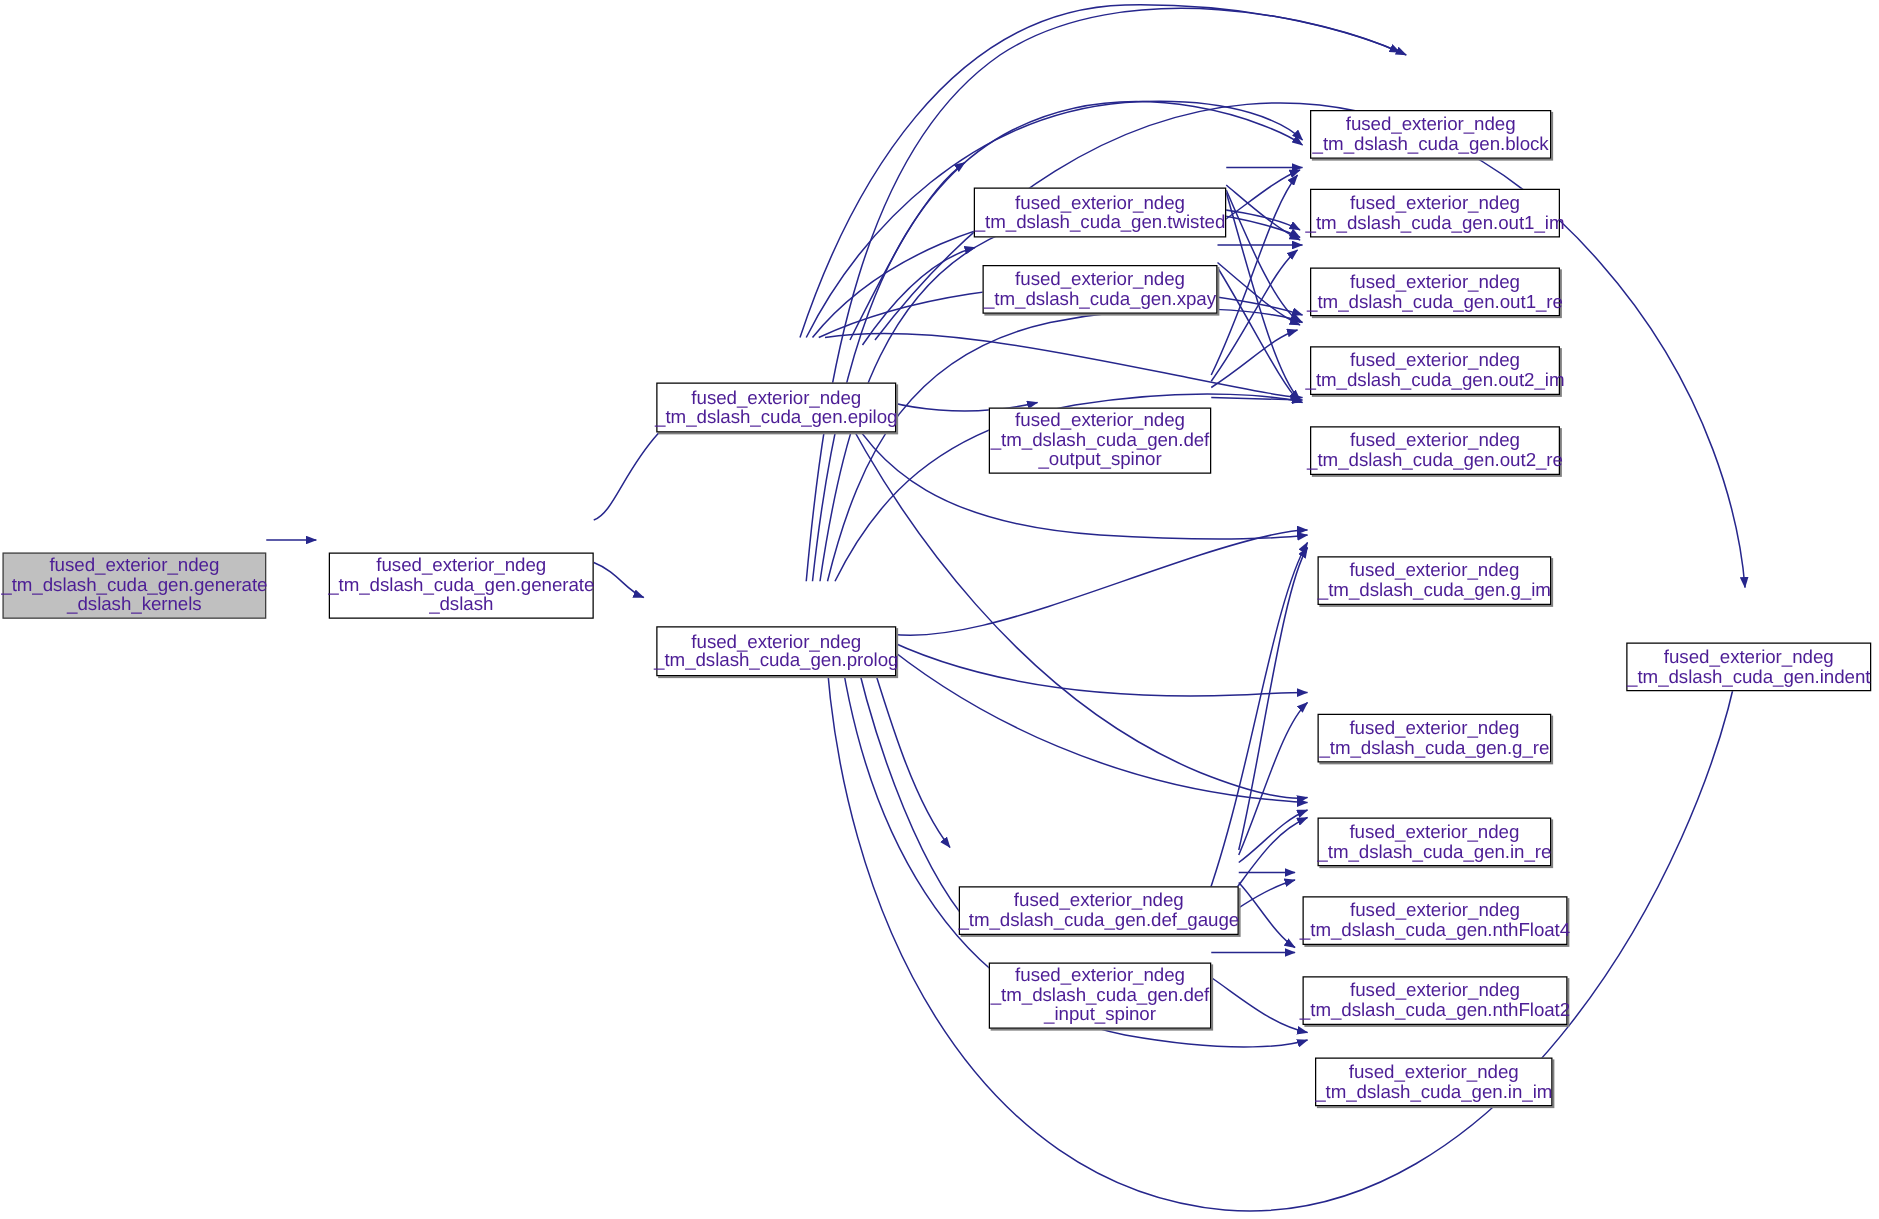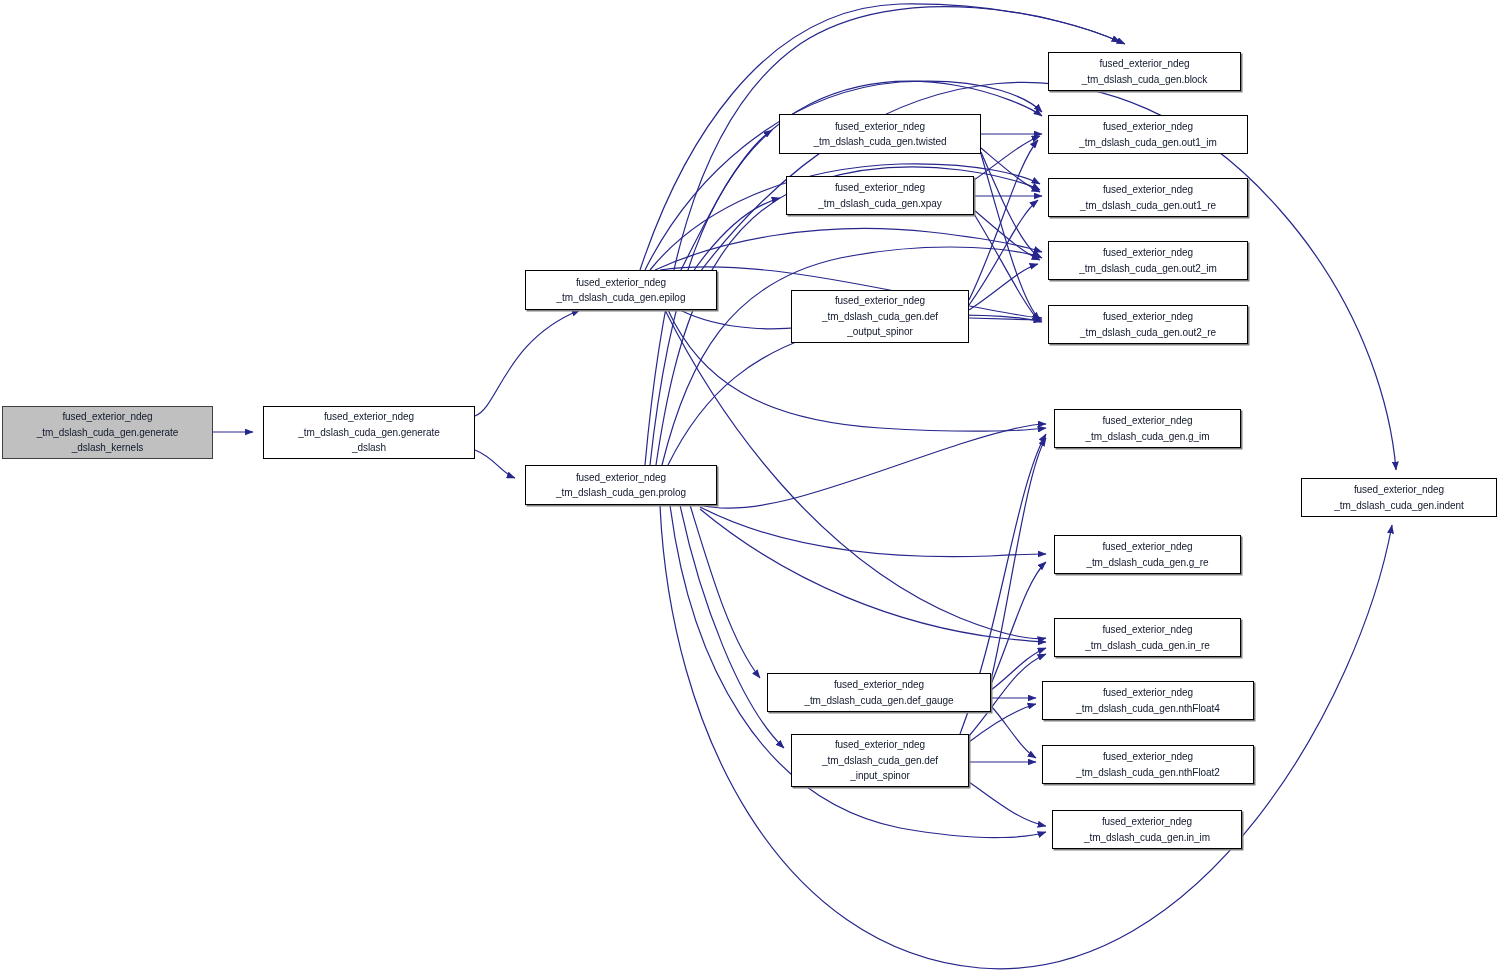--- a/index.html
+++ b/index.html
@@ -26,25 +26,26 @@
   }
   .gnode {
     position: absolute;
     box-sizing: border-box;
     border: 1px solid #000000;
     background: #ffffff;
     display: flex;
     align-items: center;
     justify-content: center;
     text-align: center;
-    font-size: 10px;
+    font-size: 15px;
     line-height: 15.5px;
-    color: #0f172a;
+    color: #4c1d95;
     white-space: pre;
     letter-spacing: -0.05px;
+    margin-top: 36px;
   }
   .gnode.shadow {
     box-shadow: 1.5px 1.5px 0 0 #808080;
   }
   .gnode.current {
     background: #c0c0c0;
     border: 1px solid #404040;
   }
   .nlabel {
     display: block;

